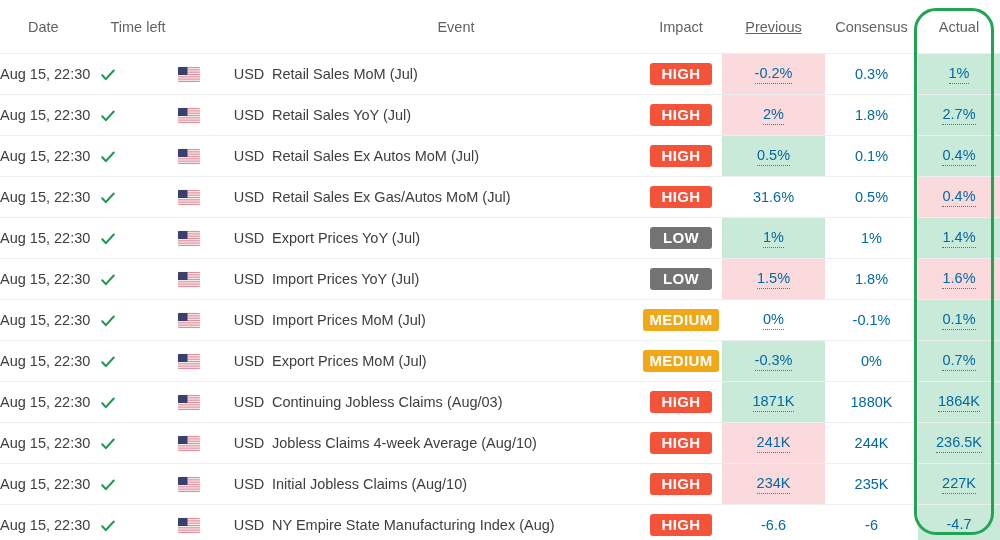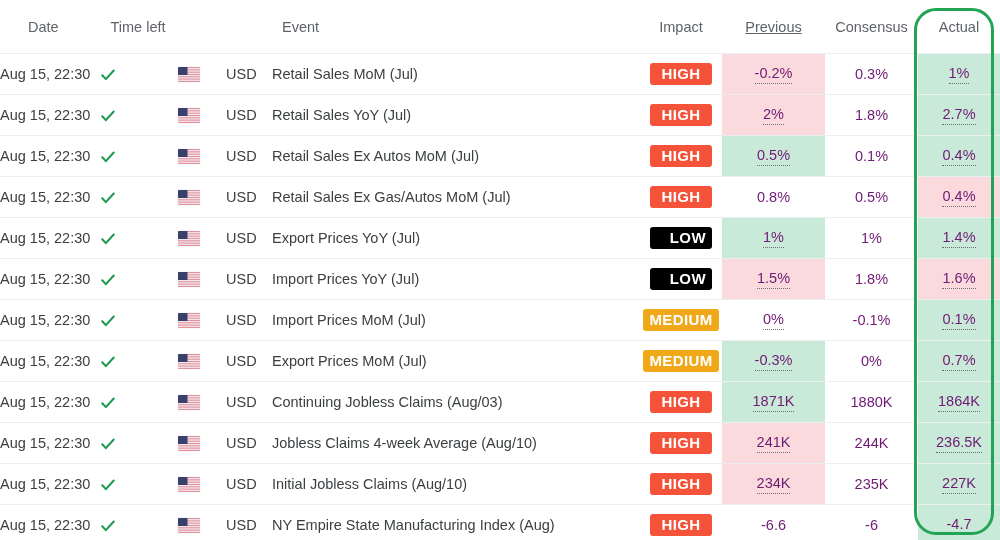--- a/index.html
+++ b/index.html
@@ -46,21 +46,21 @@
     font-weight: 400;
     font-size: 14.5px;
     color: #5f6368;
     background: #ffffff;
     vertical-align: middle;
     border-bottom: 1px solid #eceff1;
     white-space: nowrap;
   }
   th.h-date      { text-align: left; padding-left: 28px; }
   th.h-timeleft  { text-align: center; padding-left: 8px; }
-  th.h-event     { text-align: left; margin-top: 11px; }
+  th.h-event     { text-align: center; margin-top: 11px; }
   th.h-impact    { text-align: center; }
   th.h-previous  { text-align: center; text-decoration: underline; }
   th.h-consensus { text-align: center; }
   th.h-actual    { text-align: center; }
   th.h-blank     { }
 
   
   tr.day-sep td {
     height: 25px;
     background: #f7f8f9;
@@ -85,21 +85,21 @@
   }
   tbody tr.event-row:last-child td { border-bottom: 1px solid #eceff1; }
 
   td.d-date {
     text-align: left;
     padding-left: 8px;
     color: #444746;
   }
   td.d-timeleft { text-align: left; padding-left: 18px; }
   td.d-flag     { text-align: left; padding-left: 12px; }
-  td.d-cur      { text-align: left; color: #444746; }
+  td.d-cur      { text-align: center; color: #444746; }
   td.d-event    { text-align: left; padding-left: 4px; color: #3c4043; }
   td.d-impact   { text-align: center; }
   td.d-previous, td.d-consensus, td.d-actual { text-align: center; }
 
   
   .check-icon {
     display: inline-block;
     width: 16px;
     height: 16px;
     line-height: 0;
@@ -127,32 +127,32 @@
     color: #ffffff;
     font-size: 15px;
     font-weight: bold;
     letter-spacing: 0.4px;
     text-align: center;
     line-height: 1;
     box-sizing: border-box;
   }
   .badge.high   { background: #f4533a; }
   .badge.medium { background: #f0a818; }
-  .badge.low    { background: #000000; text-align: right; }
+  .badge.low    { background: #737373; }
 
   
   .tint-green { background: #c9e9d9 !important; }
   .tint-pink  { background: #fadadd !important; }
   .tint-none  { background: #ffffff !important; }
 
   
   .val {
     display: inline-block;
     line-height: 18px;
-    color: #701a75;
+    color: #0369a1;
   }
   .val.dotted {
     border-bottom: 1px dotted #6b6f73;
     padding-bottom: 1px;
   }
 
   
   #actual-highlight {
     position: absolute;
     left: 914px;
@@ -280,21 +280,21 @@
                 <rect x="0" y="9.23076923076923" width="44" height="2.3" fill="#e0919e"></rect>
                 <rect x="0" y="13.846153846153845" width="44" height="2.3" fill="#e0919e"></rect>
                 <rect x="0" y="18.46153846153846" width="44" height="2.3" fill="#e0919e"></rect>
                 <rect x="0" y="23.076923076923073" width="44" height="2.3" fill="#e0919e"></rect>
                 <rect x="0" y="27.69230769230769" width="44" height="2.3" fill="#e0919e"></rect>
                 <rect x="0" y="0" width="19" height="16" fill="#38406b"></rect>
               </svg></span></td>
           <td class="d-cur">USD</td>
           <td class="d-event">Retail Sales Ex Gas/Autos MoM (Jul)</td>
           <td class="d-impact"><span class="badge high">HIGH</span></td>
-          <td class="d-previous tint-none"><span class="val">0.8%</span></td>
+          <td class="d-previous tint-none"><span class="val">31.6%</span></td>
           <td class="d-consensus tint-none"><span class="val">0.5%</span></td>
           <td class="d-actual tint-pink"><span class="val dotted">0.4%</span></td>
         </tr>
         <tr class="event-row">
           <td class="d-date">Aug 15, 22:30</td>
           <td class="d-timeleft"><span class="check-icon"><svg viewBox="0 0 20 20" width="16" height="16" aria-hidden="true">
                 <path d="M2.8 10.4 L7.3 15.2 L17.2 4.4" fill="none" stroke="#1d9a4e" stroke-width="2.6" stroke-linecap="round" stroke-linejoin="round"></path>
               </svg></span></td>
           <td class="d-flag"><span class="flag-icon"><svg viewBox="0 0 44 30" width="22" height="15" preserveAspectRatio="none" aria-hidden="true">
                 <rect x="0" y="0" width="44" height="30" fill="#f6eef0"></rect>

